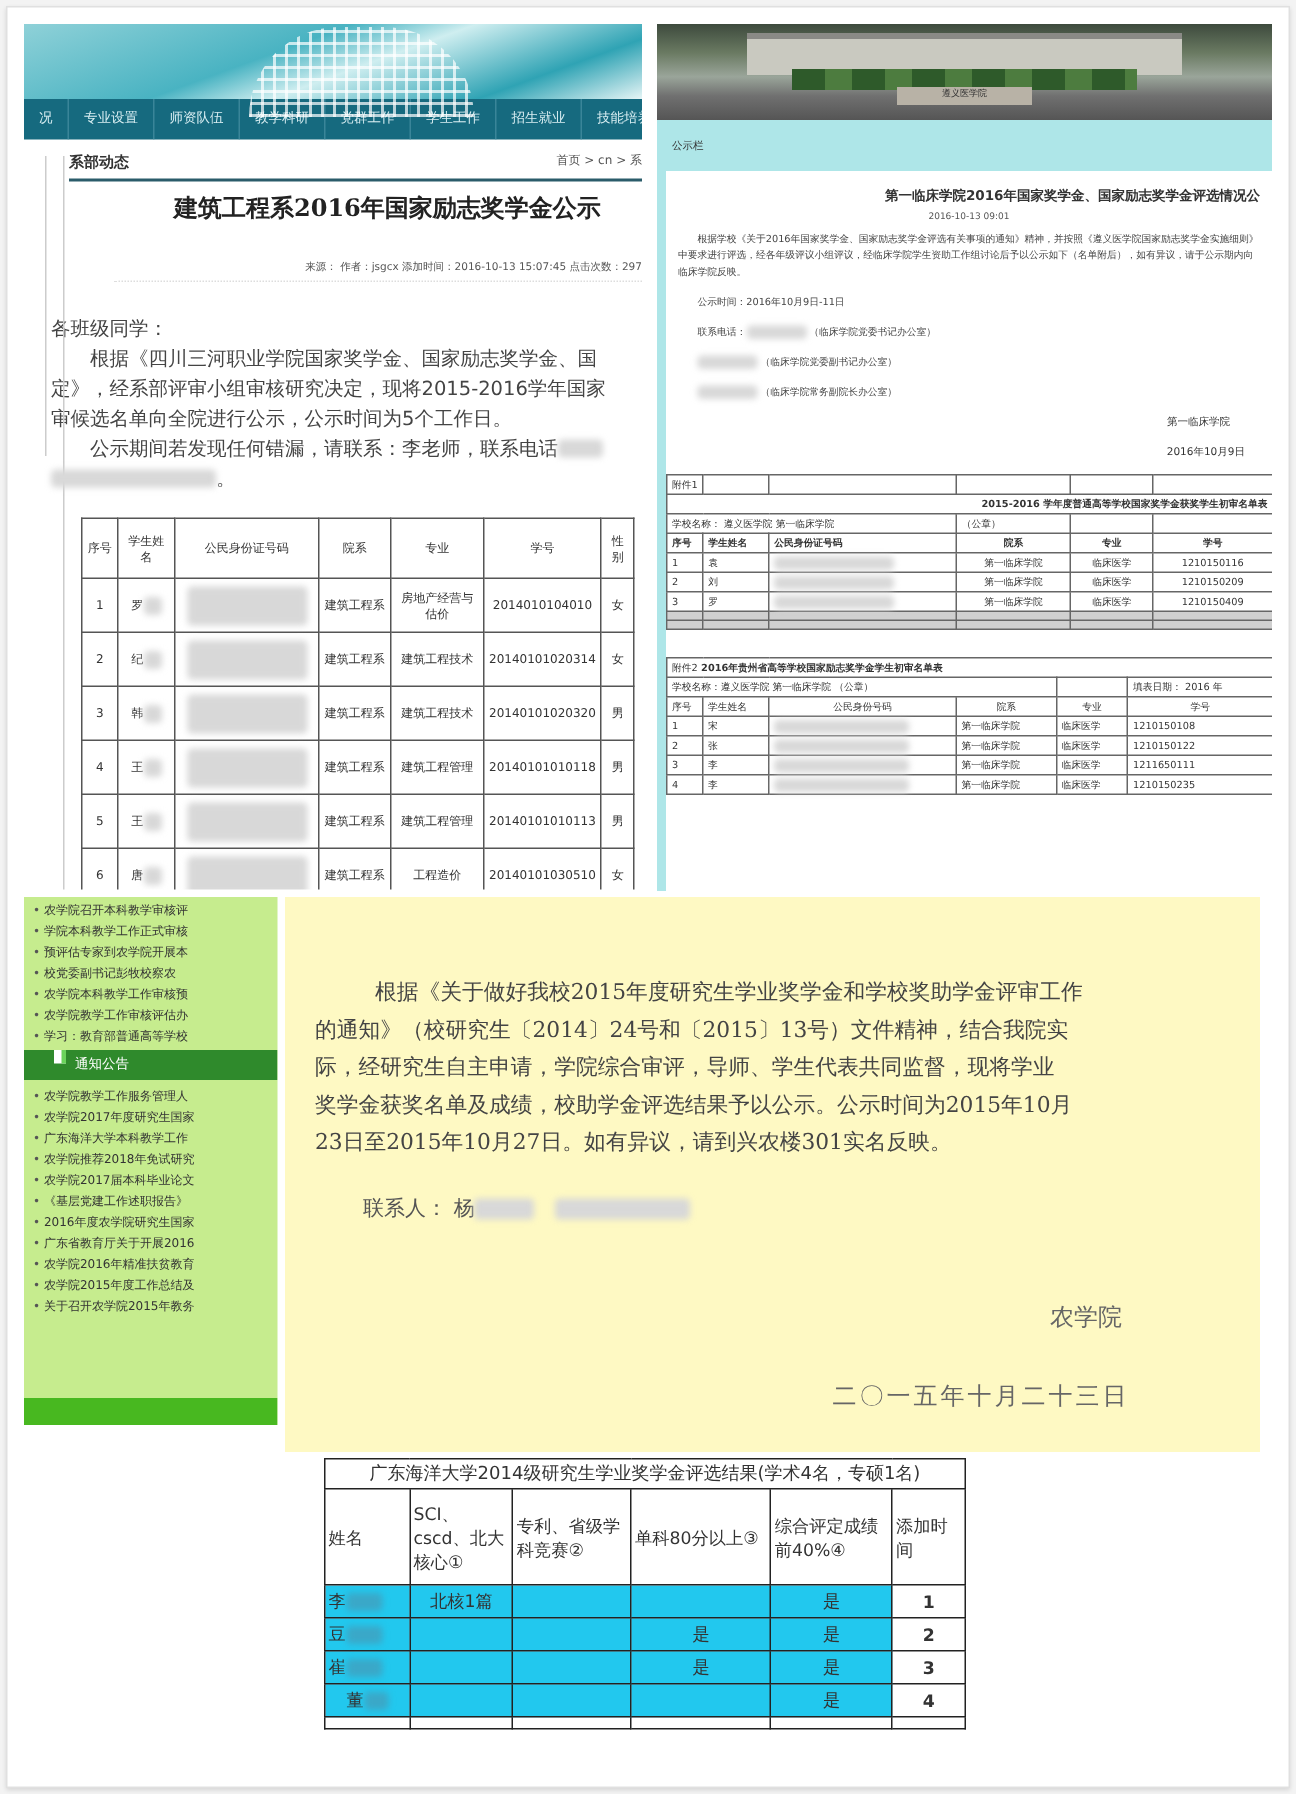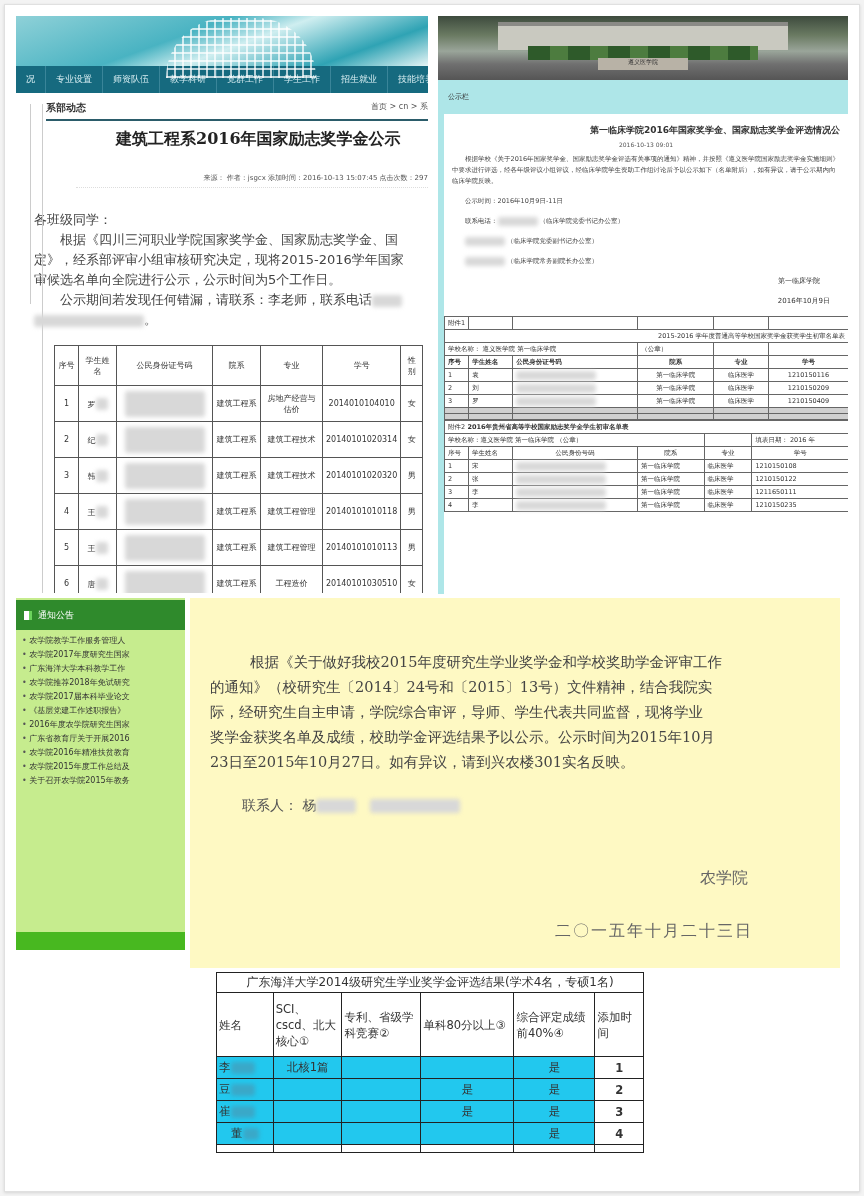--- a/index.html
+++ b/index.html
@@ -45,21 +45,21 @@
 .tB{font-size:6.5px;width:405px;margin-top:10px;margin-left:-8px}
 .tB td{border:1px solid #666;padding:1px 3px;height:13px;white-space:nowrap}
 .tB .c{text-align:center}
 .tB .hd td{font-weight:bold}
 .tB .grey td{background:#d0d0d0;height:6px;padding:0}
 
 #pC{left:16px;top:598px;width:169px;height:352px;background:#c6ec8e}
 #pC ul{list-style:none;padding:2px 0 0 6px}
 #pC li{font-size:8px;color:#333;line-height:14px;white-space:nowrap;overflow:hidden}
 #pC li::before{content:"• ";color:#555}
-#pC .hdr{background:#2f8a2c;color:#fff;font-size:9px;height:30px;line-height:20px;padding-left:8px;margin:2px 0 2px 0;display:flex;align-items:center}
+#pC .hdr{background:#2f8a2c;color:#fff;font-size:9px;height:20px;line-height:20px;padding-left:20px;margin:2px 0 2px 0;display:flex;}
 #pC .hdr .ic{display:inline-block;width:8px;height:9px;background:#fff;margin-right:6px;border-right:3px solid #6bd35c}
 #pC .foot{position:absolute;left:0;bottom:0;width:169px;height:18px;background:#48b820}
 
 #pD{left:190px;top:598px;width:650px;height:370px;background:#fef9c3}
 .bodyD{font-family:"DejaVu Serif",serif;font-size:14.5px;color:#444;line-height:25px;margin:52px 0 0 20px;width:620px}
 .bodyD .ind{padding-left:40px}
 .contactD{font-family:"DejaVu Serif",serif;font-size:14px;color:#555;margin:22px 0 0 52px}
 .orgD{font-family:"DejaVu Serif",serif;font-size:16px;color:#666;position:absolute;left:510px;top:270px}
 .dateD{font-family:"DejaVu Serif",serif;font-size:16px;color:#666;position:absolute;left:365px;top:323px;letter-spacing:2px}
 
@@ -203,21 +203,21 @@
         <tbody>
             <tr>
               <td>附件1</td>
               <td></td>
               <td></td>
               <td></td>
               <td></td>
               <td></td>
             </tr>
         <tr>
-              <td colspan="6" style="text-align:right;font-weight:normal">2015-2016 学年度普通高等学校国家奖学金获奖学生初审名单表</td>
+              <td colspan="6" style="text-align:right;font-weight:bold">2015-2016 学年度普通高等学校国家奖学金获奖学生初审名单表</td>
             </tr>
         <tr>
               <td colspan="3">学校名称：  遵义医学院  第一临床学院</td>
               <td>（公章）</td>
               <td></td>
               <td></td>
             </tr>
         <tr class="hd">
               <td style="width:24px">序号</td>
               <td style="width:44px">学生姓名</td>
@@ -262,21 +262,21 @@
               <td></td>
               <td></td>
               <td></td>
               <td></td>
               <td></td>
               <td></td>
             </tr>
       </tbody>
         </table>
 
-      <table class="tB" style="margin-top:0">
+      <table class="tB" style="margin-top:18px">
         <tbody>
             <tr>
               <td colspan="6" style="font-weight:bold"><span style="font-weight:normal">附件2</span> <span>2016年贵州省高等学校国家励志奖学金学生初审名单表</span></td>
             </tr>
         <tr>
               <td colspan="4">学校名称：遵义医学院  第一临床学院  （公章）</td>
               <td></td>
               <td>填表日期： 2016 年</td>
             </tr>
         <tr>
@@ -319,20 +319,29 @@
               <td>临床医学</td>
               <td>1210150235</td>
             </tr>
       </tbody>
         </table>
     </div>
   </div>
 </div>
 
 <div class="panel" id="pC">
+  <ul>
+    <li>农学院召开本科教学审核评</li>
+    <li>学院本科教学工作正式审核</li>
+    <li>预评估专家到农学院开展本</li>
+    <li>校党委副书记彭牧校察农</li>
+    <li>农学院本科教学工作审核预</li>
+    <li>农学院教学工作审核评估办</li>
+    <li>学习：教育部普通高等学校</li>
+  </ul>
   <div class="hdr">
       <span class="ic"></span>
       <span>通知公告</span>
     </div>
   <ul>
     <li>农学院教学工作服务管理人</li>
     <li>农学院2017年度研究生国家</li>
     <li>广东海洋大学本科教学工作</li>
     <li>农学院推荐2018年免试研究</li>
     <li>农学院2017届本科毕业论文</li>

